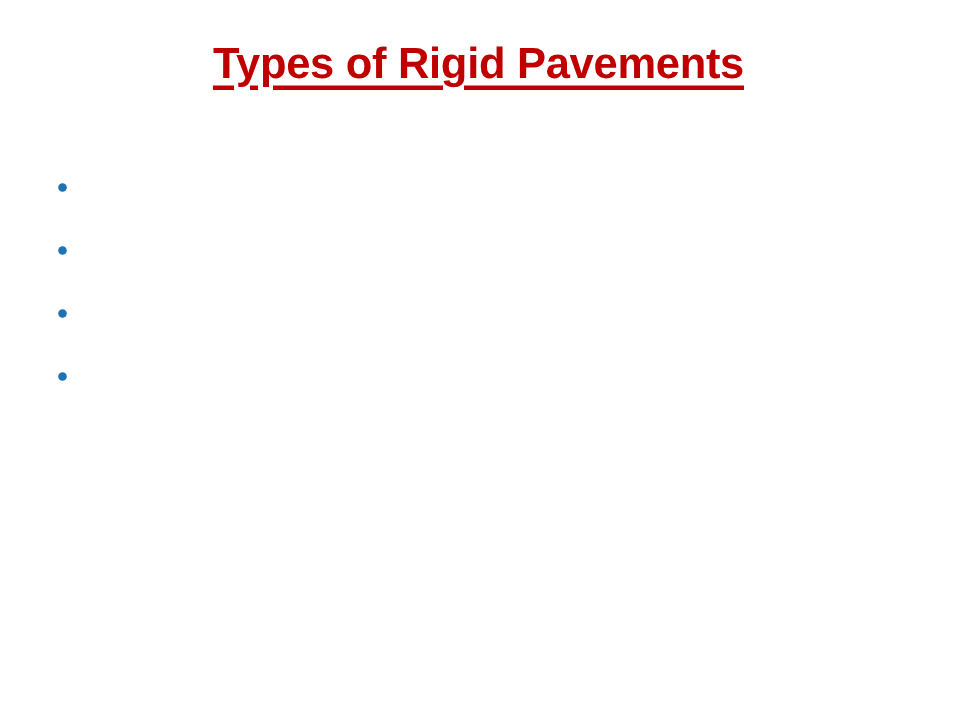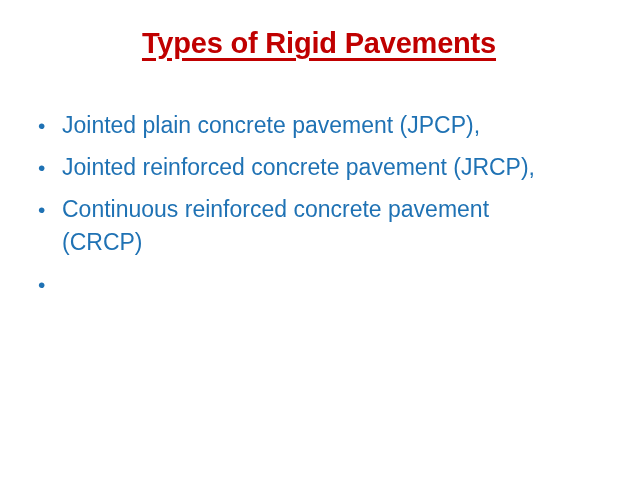--- a/index.html
+++ b/index.html
@@ -64,32 +64,28 @@
 <body>
 
 <div class="slide">
 
   <h1 class="slide-title"><span class="title-text">Types of Rigid Pavements</span></h1>
 
   <ul class="bullet-list">
 
     <li class="bullet-item">
       <span class="bullet-dot">•</span>
-      <span class="bullet-text">Jointed plain concrete pavement (JPCP),</span>
     </li>
 
     <li class="bullet-item">
       <span class="bullet-dot">•</span>
-      <span class="bullet-text">Jointed reinforced concrete pavement (JRCP),</span>
     </li>
 
     <li class="bullet-item">
       <span class="bullet-dot">•</span>
-      <span class="bullet-text">Continuous reinforced concrete pavement
-(CRCP)</span>
     </li>
 
     <li class="bullet-item">
       <span class="bullet-dot">•</span>
     </li>
 
   </ul>
 
 </div>
 

